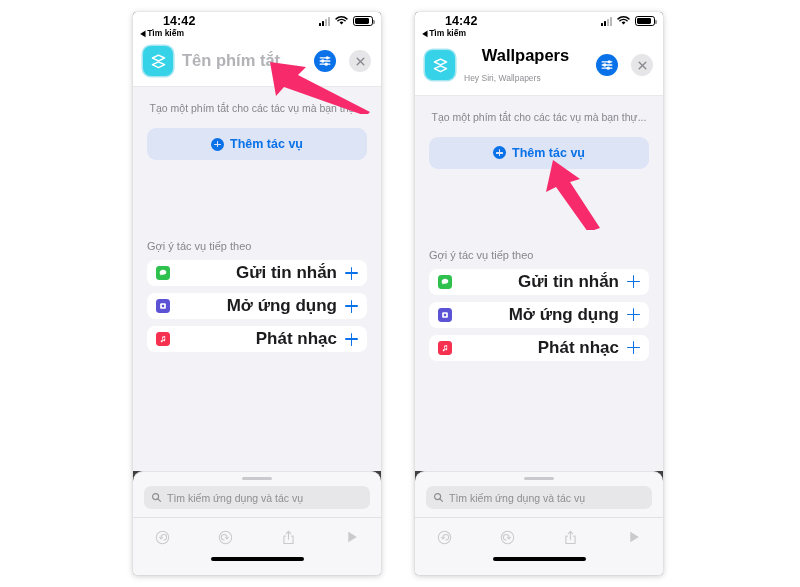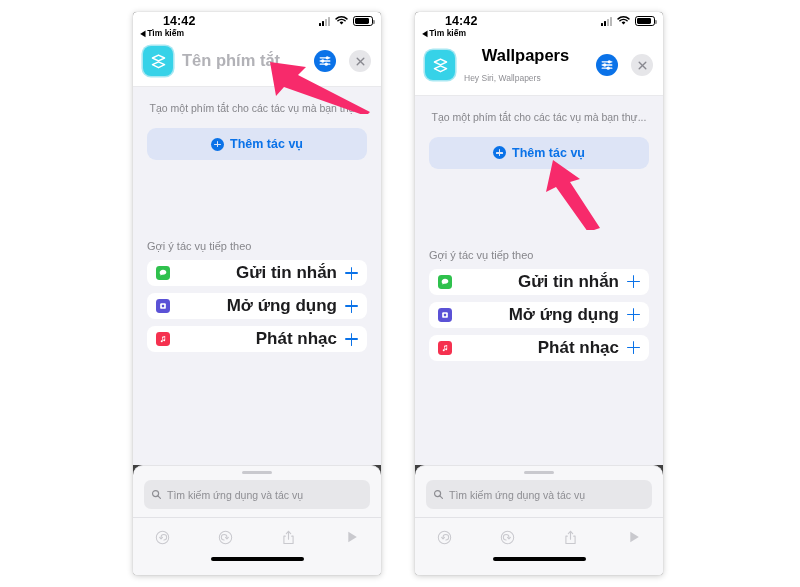--- a/index.html
+++ b/index.html
@@ -307,21 +307,21 @@
     padding-top: 5px;
   }
   .grabber {
     width: 30px; height: 3px;
     background: #c9c9ce;
     border-radius: 2px;
     margin: 0 auto 6px auto;
   }
   .search-wrap { padding: 0 11px 8px 11px; }
   .search-field {
-    height: 29px;
+    height: 23px;
     background: #e7e7ea;
     border-radius: 7px;
     display: flex;
     align-items: center;
     padding: 0 7px;
     gap: 5px;
   }
   .search-field svg { display: block; flex: 0 0 auto; }
   .search-placeholder {
     font-size: 10.5px;

